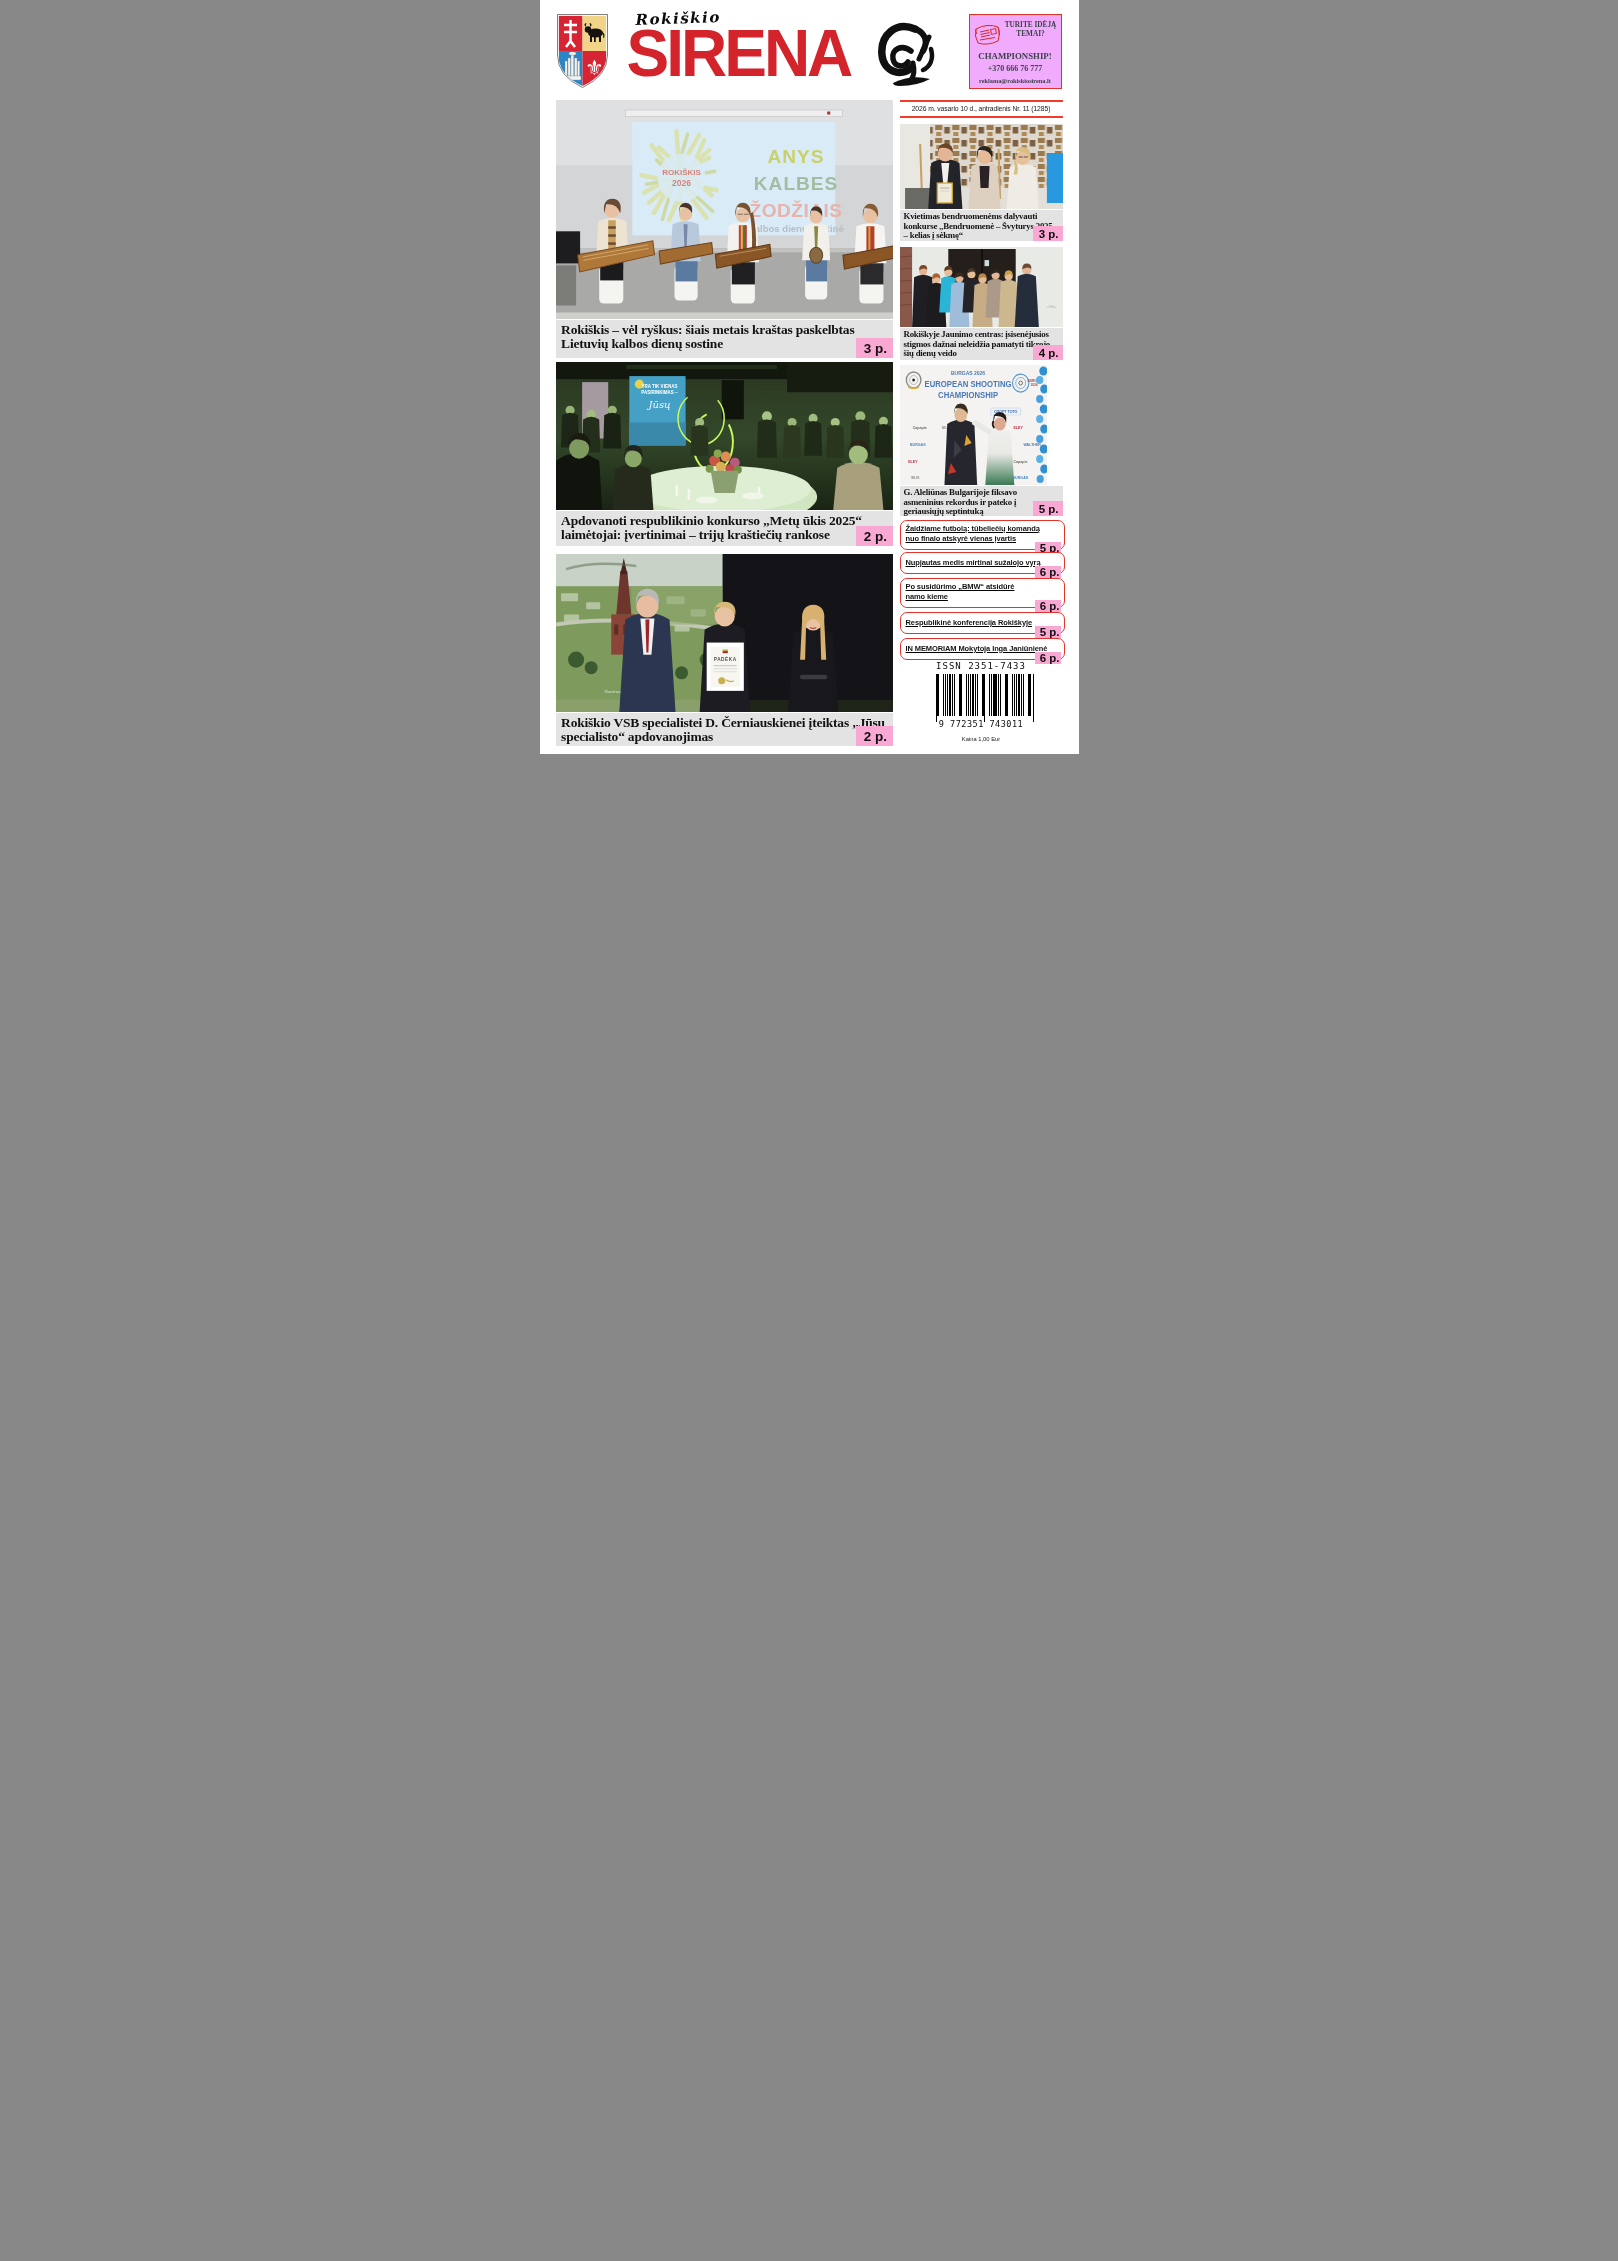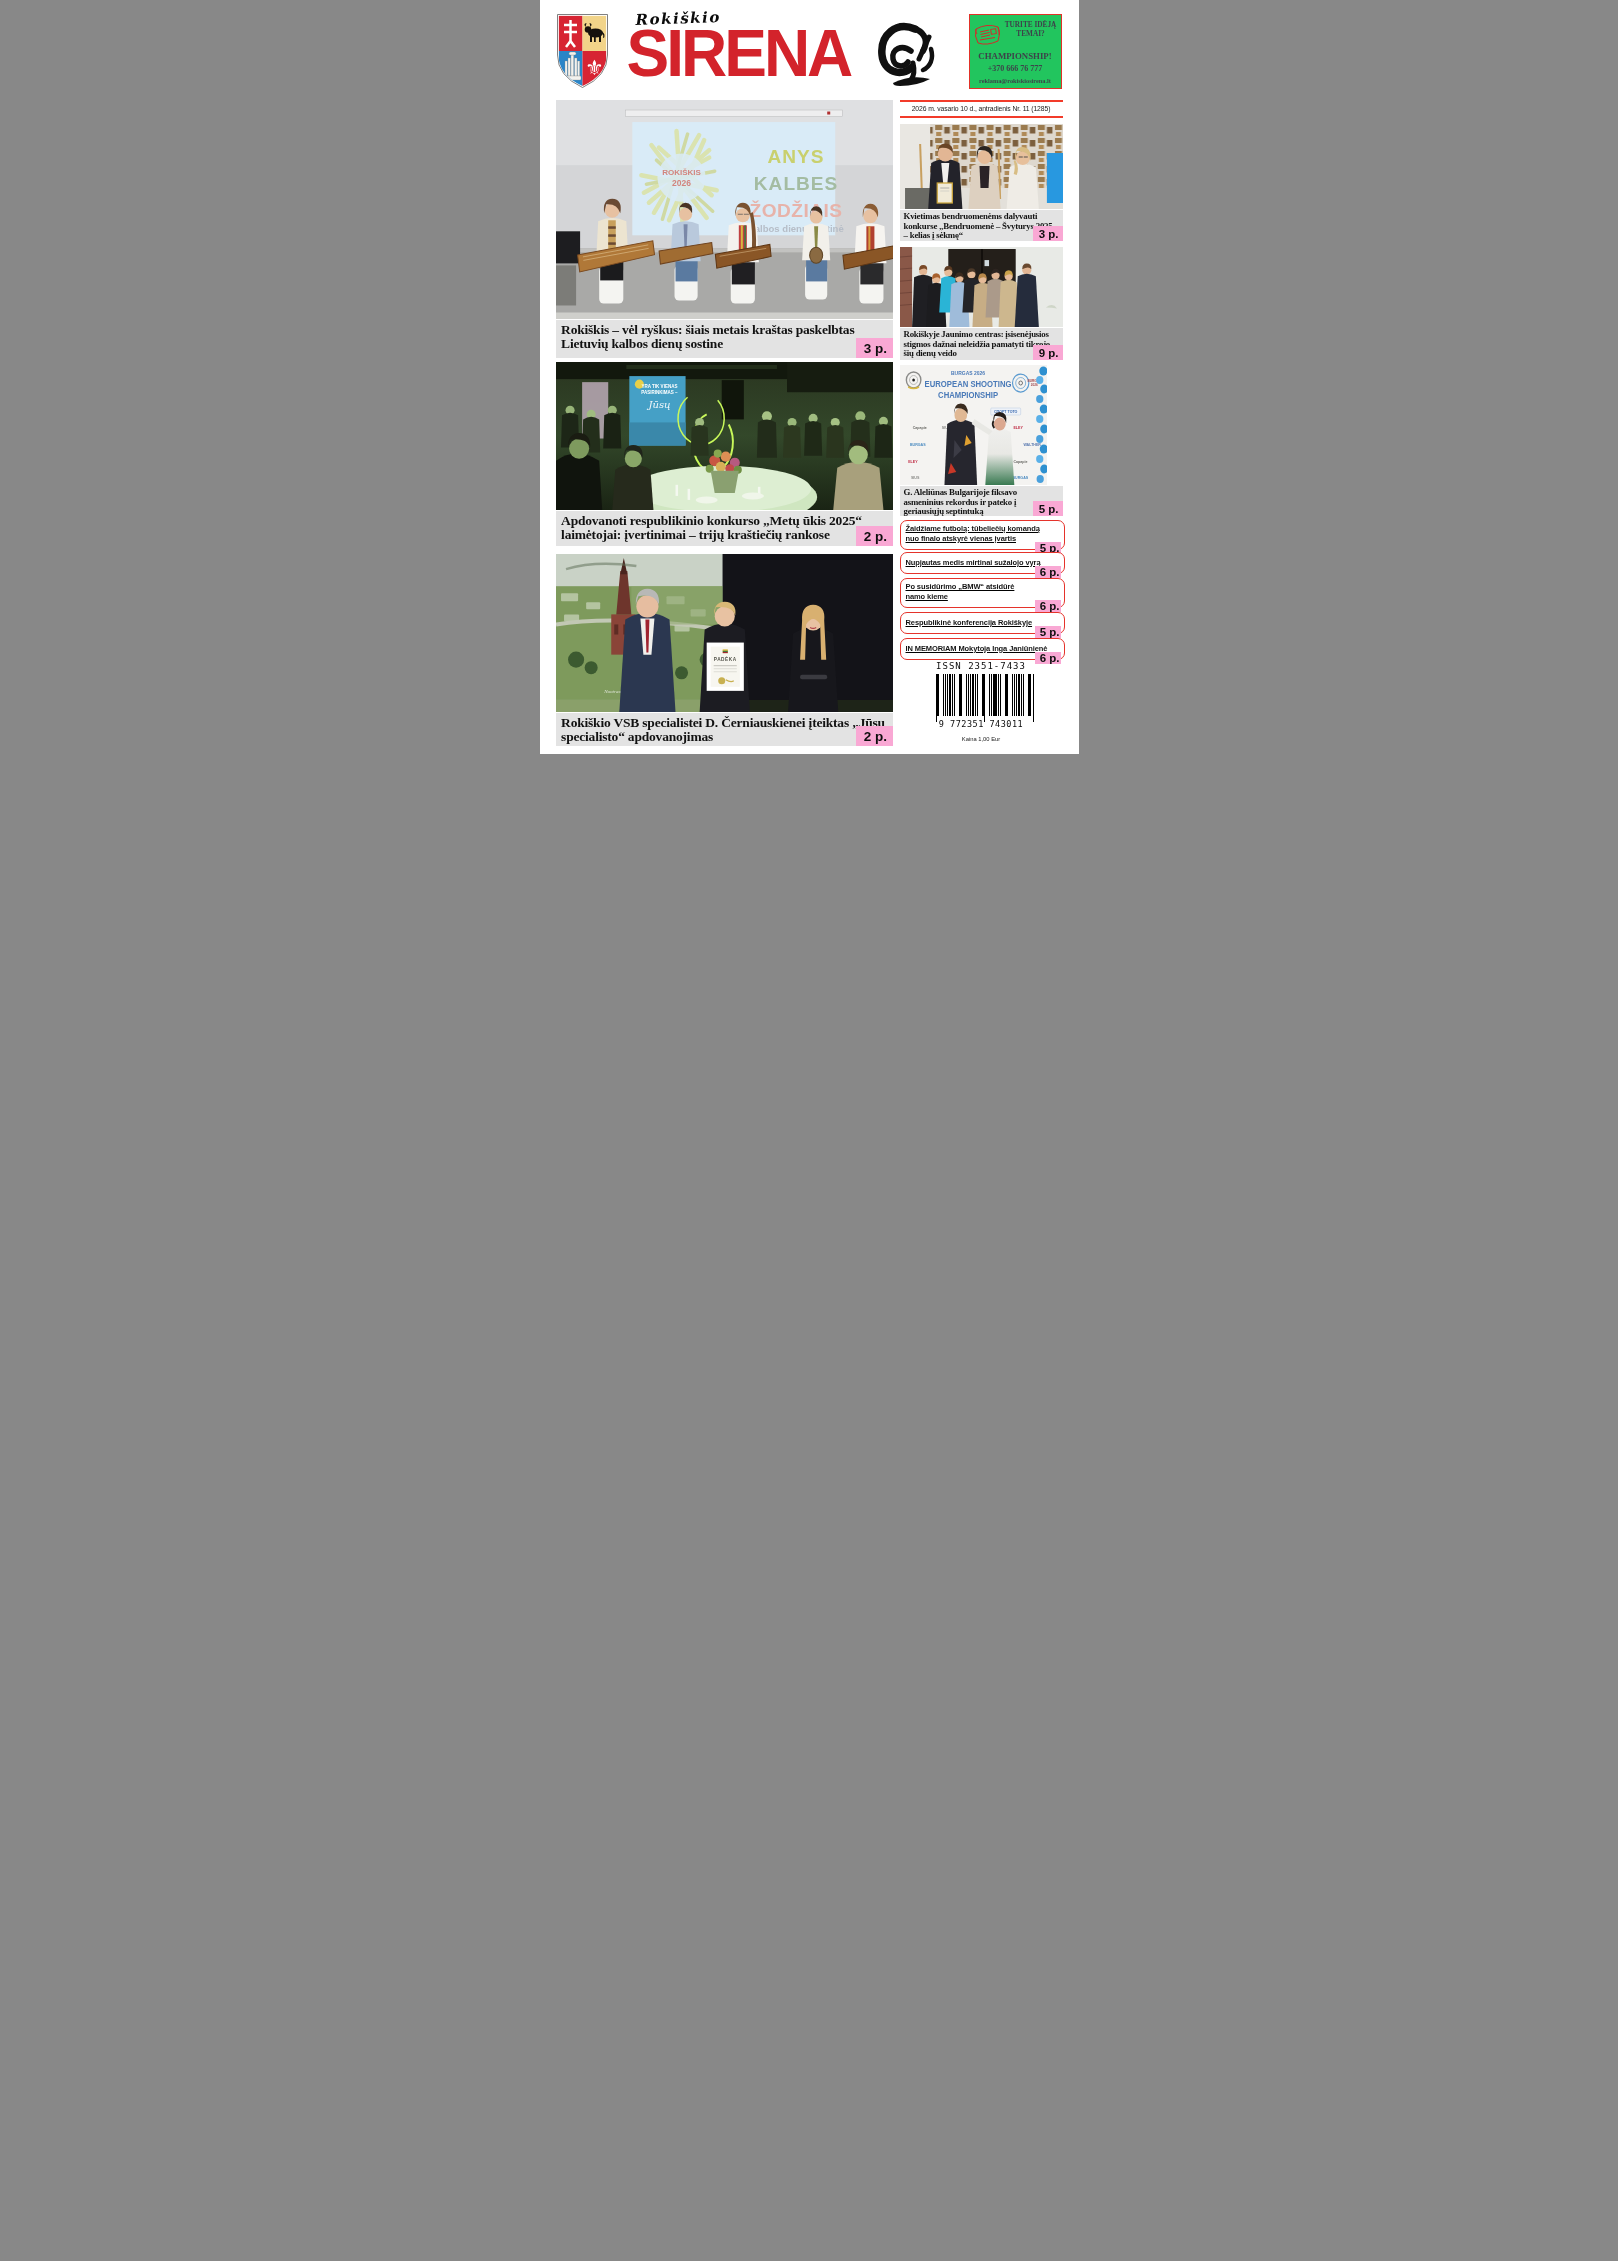--- a/index.html
+++ b/index.html
@@ -8,21 +8,21 @@
   
   #coat{position:absolute;left:16.6px;top:13px;width:53px;height:76px;}
   #kicker{position:absolute;left:96px;top:11px;font-family:"DejaVu Serif",serif;
           font-style:italic;font-weight:700;font-size:15px;letter-spacing:1.5px;color:#0b0b0b;
           transform:rotate(-2deg);transform-origin:left bottom;}
   #mast{position:absolute;left:87px;top:26px;font-family:"Liberation Sans",sans-serif;
         font-weight:700;font-size:64px;line-height:.82;letter-spacing:-3px;color:#d3232b;
         transform:scaleY(1.04);transform-origin:top left;}
   #sig{position:absolute;left:327px;top:20px;width:75px;height:70px;}
   #contact{position:absolute;left:429px;top:14px;width:91px;height:73px;
-           border:1.5px solid #e23128;background:#22c55e;}
+           border:1.5px solid #e23128;background:#f0abfc;}
   #contact .np{position:absolute;left:2px;top:6px;width:32px;height:28px;}
   #contact .t1{position:absolute;left:33px;top:5px;width:56px;text-align:center;
                font-family:"Liberation Serif",serif;font-weight:700;font-size:7.3px;
                line-height:1.25;color:#3d434a;}
   #contact .t2{position:absolute;left:0;top:36px;width:100%;text-align:center;
                font-family:"Liberation Serif",serif;font-weight:700;font-size:8.8px;color:#3d434a;}
   #contact .t3{position:absolute;left:0;top:49px;width:100%;text-align:center;
                font-family:"Liberation Serif",serif;font-weight:700;font-size:8px;color:#3d434a;}
   #contact .t4{position:absolute;left:0;top:62px;width:100%;text-align:center;
                font-family:"Liberation Serif",serif;font-weight:700;font-size:6.3px;color:#3d434a;}
@@ -338,21 +338,21 @@
           <path d="M200,70 Q216,60 232,70 L236,159 L196,159 Z" fill="#cdb78e"></path>
         <circle cx="252" cy="46" r="9" fill="#e2b694"></circle>
           <path d="M243,44 q0,-11 9,-11 q10,0 9,11 q-5,-7 -18,0z" fill="#6a4a30"></path>
           <path d="M234,58 Q252,48 270,58 L276,159 L228,159 Z" fill="#252c3c"></path>
       </g>
       <path d="M290,120 q14,-10 22,2 q-10,-2 -22,-2z" fill="#cfd6c8"></path>
     </svg>
   </div>
   <div class="strip" style="left:360px;top:328px;width:163px;height:32px;">
     <div class="hl hl-side">Rokiškyje Jaunimo centras: įsisenėjusios stigmos dažnai neleidžia pamatyti tikrojo šių dienų veido</div>
-    <div class="pageref pr-side">9 p.</div>
+    <div class="pageref pr-side">4 p.</div>
   </div>
 
   <div class="photo" style="left:360px;top:365px;width:147px;height:120px;">
     <svg viewBox="0 0 324 240" preserveAspectRatio="none">
       <defs>
         <linearGradient id="jk" x1="0" y1="0" x2="0" y2="1">
           <stop offset="0" stop-color="#efefed"></stop>
             <stop offset="0.45" stop-color="#e8e8e4"></stop>
           <stop offset="1" stop-color="#3a7a52"></stop>
         </linearGradient>

